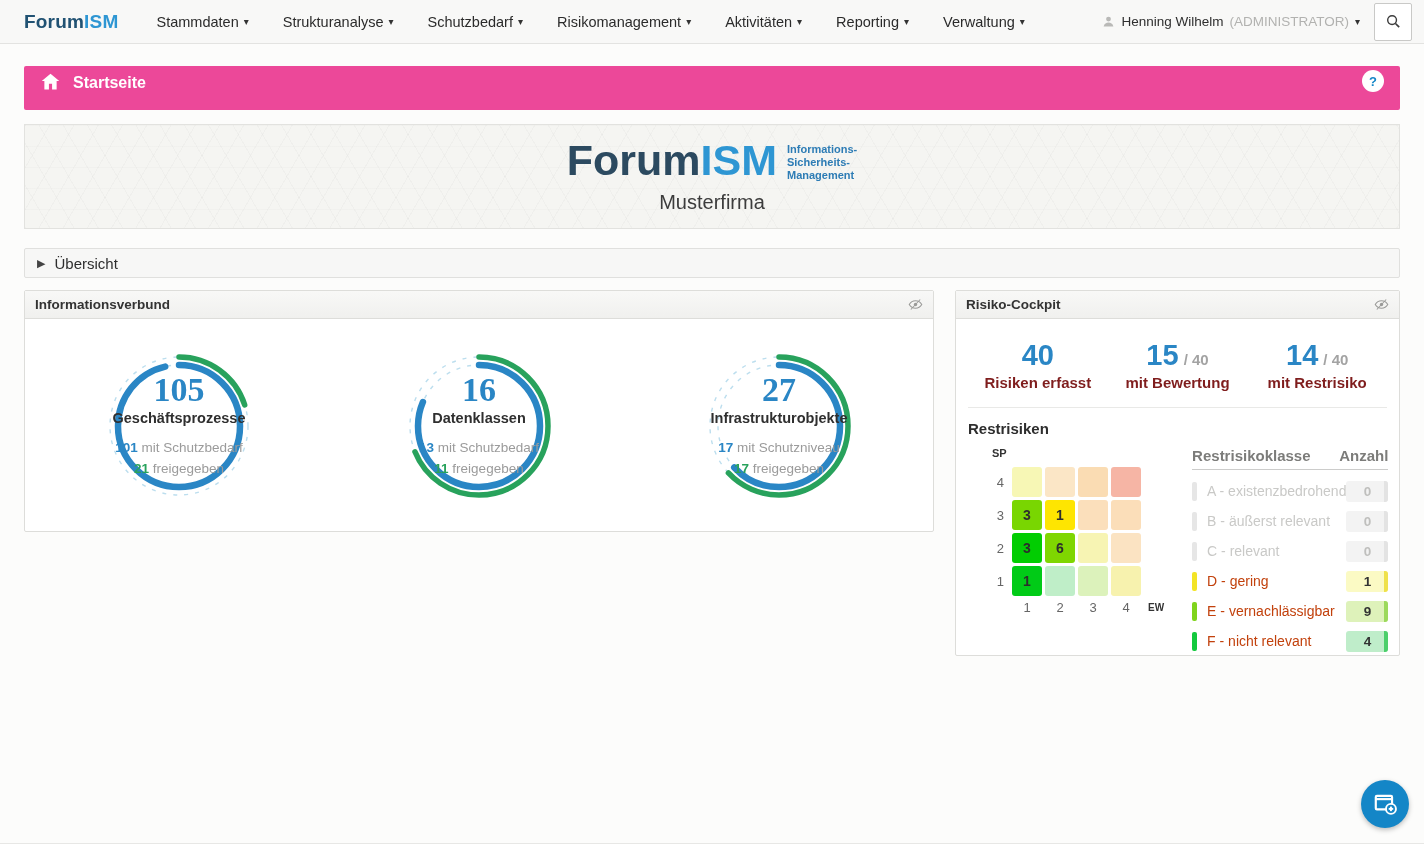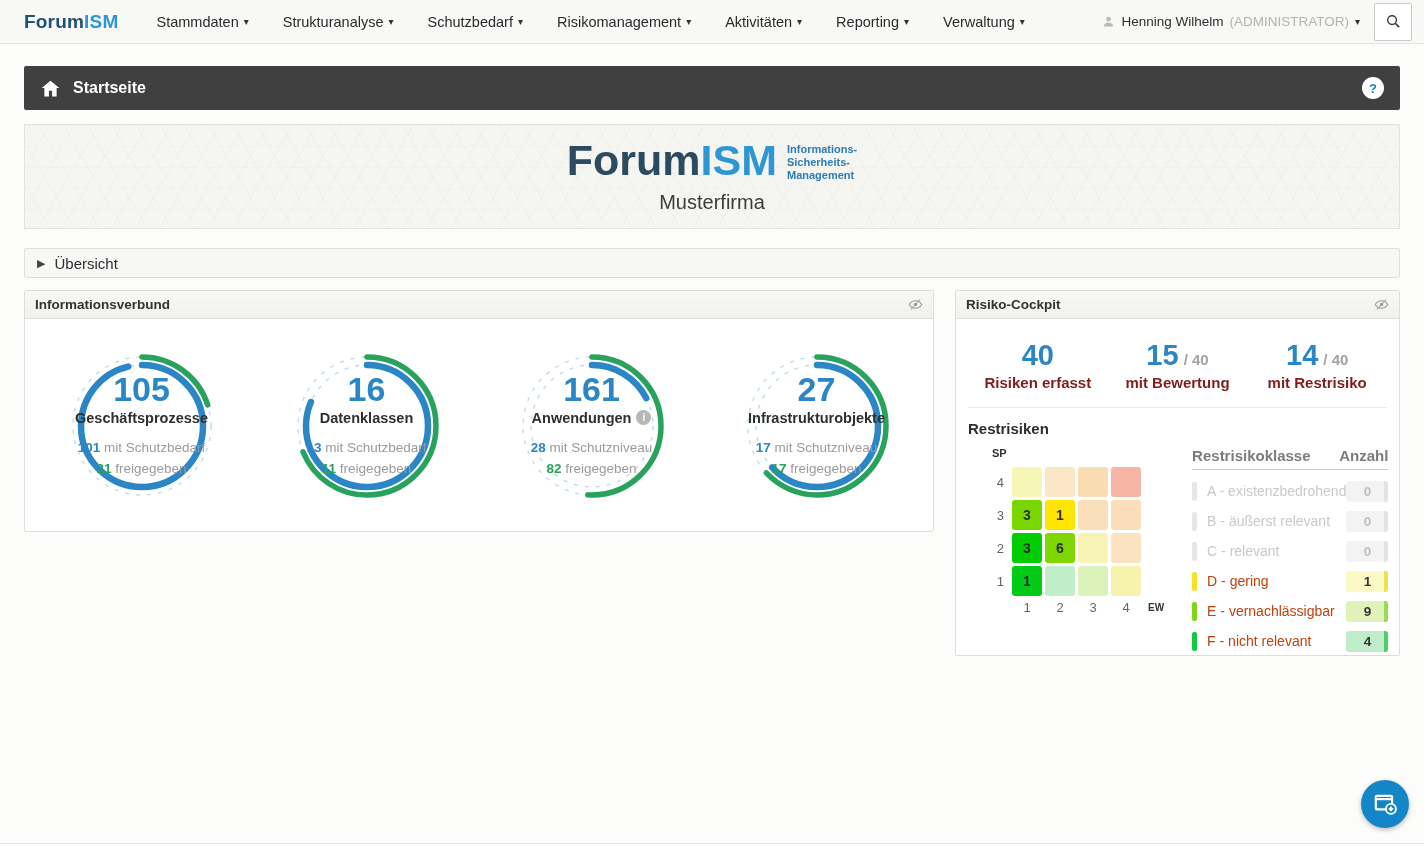--- a/index.html
+++ b/index.html
@@ -27,22 +27,22 @@
   .user-role { color:#b2b2b0; }
   .search-btn {
     width:38px; height:38px; margin-left:14px; background:#fff;
     border:1px solid #c9c9c7; border-radius:2px;
     display:flex; align-items:center; justify-content:center; cursor:pointer;
   }
 
   
   .bluebar {
     position:absolute; left:24px; right:24px; top:66px; height:44px;
-    background:#404040; border-radius:2px;
-    display:flex; align-items:center; padding:4px 16px;
+    background:#ec4899; border-radius:2px;
+    display:flex; align-items:flex-end; padding:18px 16px;
   }
   .bluebar-title { color:#fff; font-size:16px; font-weight:bold; margin-left:12px; }
   .help-circle {
     margin-left:auto; width:22px; height:22px; border-radius:50%;
     background:#fff; color:#1486c7; font-size:13px; font-weight:bold;
     display:flex; align-items:center; justify-content:center; cursor:pointer;
   }
 
   
   .banner {
@@ -88,21 +88,21 @@
   .circles-row {
     height:213px; display:flex; justify-content:space-around;
     align-items:center; padding:0 4px;
   }
   .circle-cell { position:relative; width:178px; height:178px; cursor:pointer; }
   .circle-cell svg { position:absolute; left:14px; top:14px; }
   .circle-text {
     position:absolute; inset:0; display:flex; flex-direction:column;
     align-items:center; justify-content:center; text-align:center;
   }
-  .circle-value { font-size:34px; font-weight:bold; color:#2a86c5; line-height:1.05; }
+  .circle-value { font-size:34px; font-weight:bold; color:#2a86c5; line-height:1.05;font-family:Liberation Serif, serif; }
   .circle-label { font-size:14.5px; font-weight:bold; color:#2f2f2f; margin-top:2px; white-space:nowrap; display:flex; align-items:center; gap:5px; }
   .circle-line { font-size:13.5px; color:#9b9b9b; margin-top:1px; white-space:nowrap; line-height:1.5; }
   .circle-line:nth-of-type(3) { margin-top:12px; }
   .v-blue  { color:#2a86c5; }
   .v-green { color:#28a25c; }
   .info-icon {
     display:inline-flex; align-items:center; justify-content:center;
     width:15px; height:15px; border-radius:50%; background:#b7b7b5;
     color:#fff; font-size:10px; font-weight:bold; font-style:normal; cursor:pointer;
   }
@@ -286,34 +286,20 @@
           <div class="circle-value">16</div>
           <div class="circle-label">Datenklassen</div>
           <div class="circle-line"><b class="v-blue">13</b> mit Schutzbedarf</div>
           <div class="circle-line"><b class="v-green">11</b> freigegeben</div>
         </div>
       </div>
       <div class="circle-cell">
         <svg width="150" height="150" viewBox="0 0 150 150">
           <circle cx="75" cy="75" r="69" fill="none" stroke="#bcdeee" stroke-width="1.4" stroke-dasharray="4 7"></circle>
           <circle cx="75" cy="75" r="61" fill="none" stroke="#bcdeee" stroke-width="1.4" stroke-dasharray="4 7"></circle>
-          <circle cx="75" cy="75" r="69" fill="none" stroke="#28a25c" stroke-width="5.5" stroke-linecap="round" stroke-dasharray="220.7 433.5" transform="rotate(-90 75 75)"></circle>
-          <circle cx="75" cy="75" r="61" fill="none" stroke="#2a86c5" stroke-width="6.5" stroke-linecap="round" stroke-dasharray="66.7 383.3" transform="rotate(-90 75 75)"></circle>
-        </svg>
-        <div class="circle-text">
-          <div class="circle-value">161</div>
-          <div class="circle-label">Anwendungen<span class="info-icon">i</span></div>
-          <div class="circle-line"><b class="v-blue">28</b> mit Schutzniveau</div>
-          <div class="circle-line"><b class="v-green">82</b> freigegeben</div>
-        </div>
-      </div>
-      <div class="circle-cell">
-        <svg width="150" height="150" viewBox="0 0 150 150">
-          <circle cx="75" cy="75" r="69" fill="none" stroke="#bcdeee" stroke-width="1.4" stroke-dasharray="4 7"></circle>
-          <circle cx="75" cy="75" r="61" fill="none" stroke="#bcdeee" stroke-width="1.4" stroke-dasharray="4 7"></circle>
           <circle cx="75" cy="75" r="69" fill="none" stroke="#28a25c" stroke-width="5.5" stroke-linecap="round" stroke-dasharray="273.1 433.5" transform="rotate(-90 75 75)"></circle>
           <circle cx="75" cy="75" r="61" fill="none" stroke="#2a86c5" stroke-width="6.5" stroke-linecap="round" stroke-dasharray="241.5 383.3" transform="rotate(-90 75 75)"></circle>
         </svg>
         <div class="circle-text">
           <div class="circle-value">27</div>
           <div class="circle-label">Infrastrukturobjekte</div>
           <div class="circle-line"><b class="v-blue">17</b> mit Schutzniveau</div>
           <div class="circle-line"><b class="v-green">17</b> freigegeben</div>
         </div>
       </div>

